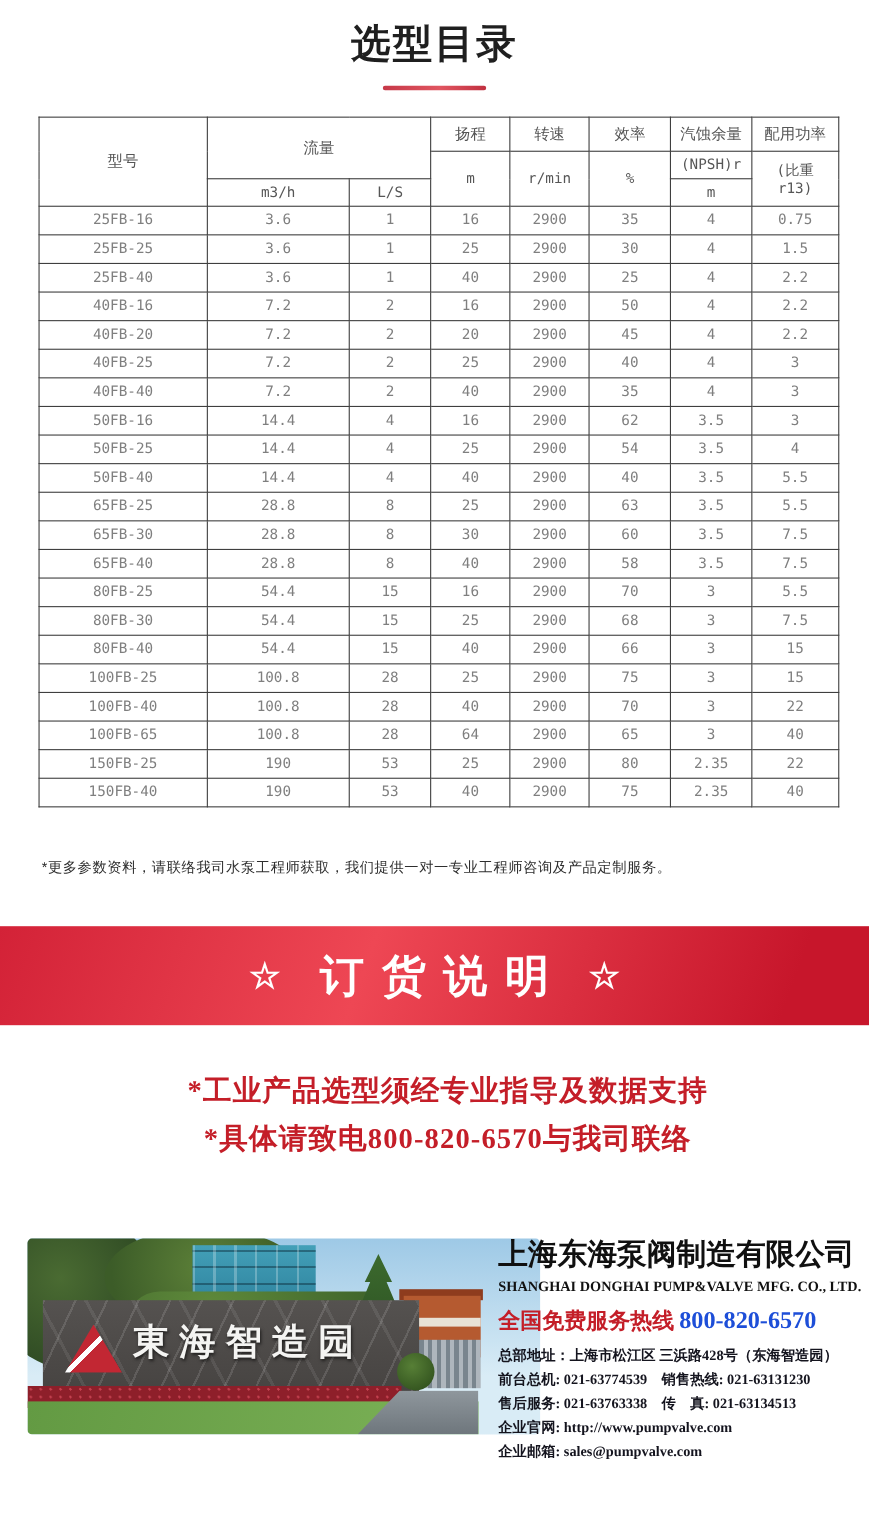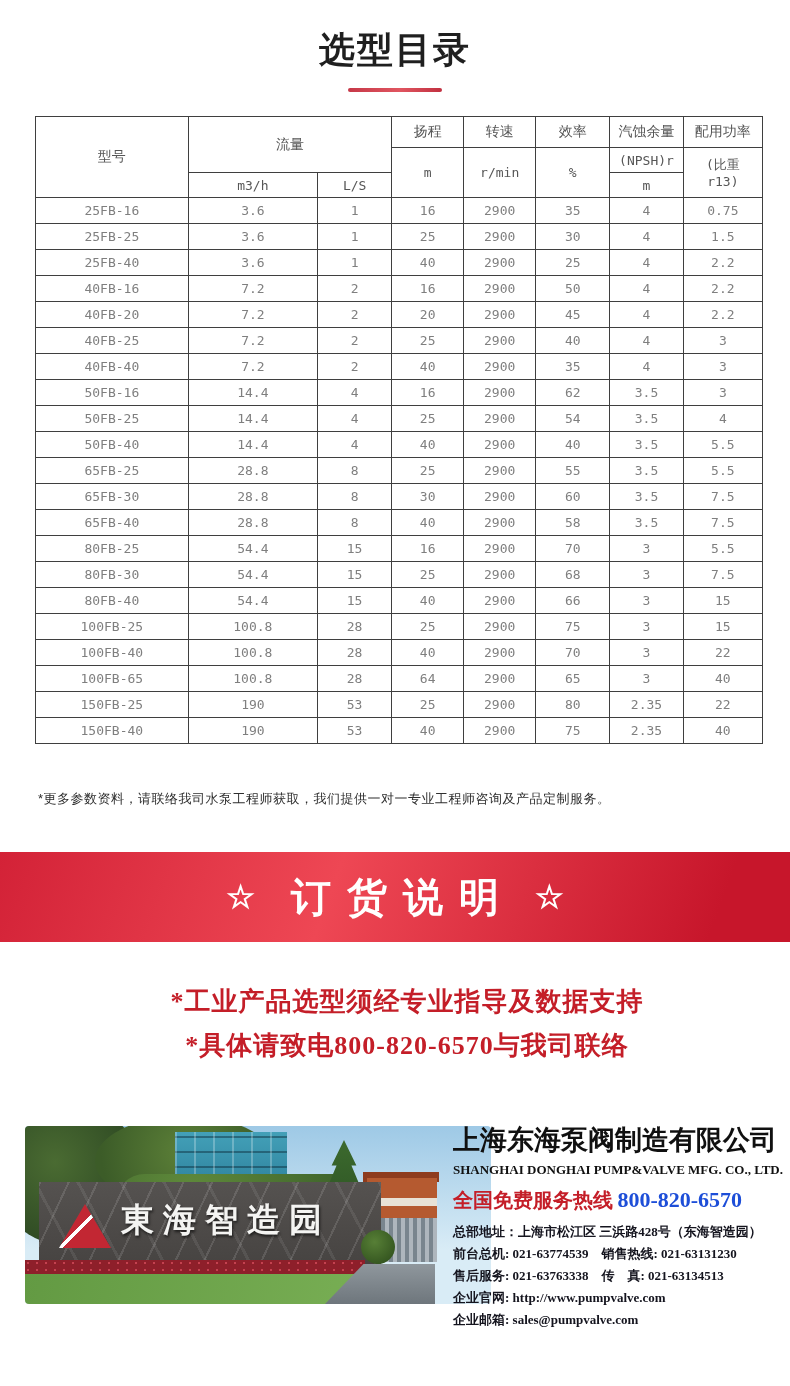--- a/index.html
+++ b/index.html
@@ -2,21 +2,21 @@
 <html><head>
 <meta charset="utf-8">
 <style>
   * { margin:0; padding:0; box-sizing:border-box; }
   html,body { background:#ffffff; }
   body {
     width:790px; height:1386px; position:relative; overflow:hidden;
     font-family:"Liberation Sans", sans-serif; color:#222;
   }
   
-  .title-wrap { text-align:center; padding-top:26px; }
+  .title-wrap { text-align:center; padding-top:16px; }
   .page-title { font-size:36px; font-weight:bold; color:#1f1f1f; letter-spacing:2px; }
   .title-underline { width:94px; height:4px; margin:13px auto 0 auto;
     background:linear-gradient(90deg,#c63848,#e05560 55%,#c13040); border-radius:2px; }
   
   table.sel { border-collapse:collapse; width:728px; margin:24px 0 0 35px;
     table-layout:fixed; font-family:"DejaVu Sans Mono","Liberation Sans",monospace; }
   table.sel th, table.sel td { border:1px solid #3f3f3f; text-align:center; vertical-align:middle; }
   table.sel thead th { font-weight:normal; color:#565656; font-size:14px; }
   table.sel thead tr.h1 th { height:31px; }
   table.sel thead tr.h2 th { height:25px; font-size:13px; }
@@ -237,21 +237,21 @@
       <td>40</td>
       <td>3.5</td>
       <td>5.5</td>
     </tr>
         <tr>
       <td class="model">65FB-25</td>
       <td>28.8</td>
       <td>8</td>
       <td>25</td>
       <td>2900</td>
-      <td>55</td>
+      <td>63</td>
       <td>3.5</td>
       <td>5.5</td>
     </tr>
         <tr>
       <td class="model">65FB-30</td>
       <td>28.8</td>
       <td>8</td>
       <td>30</td>
       <td>2900</td>
       <td>60</td>

